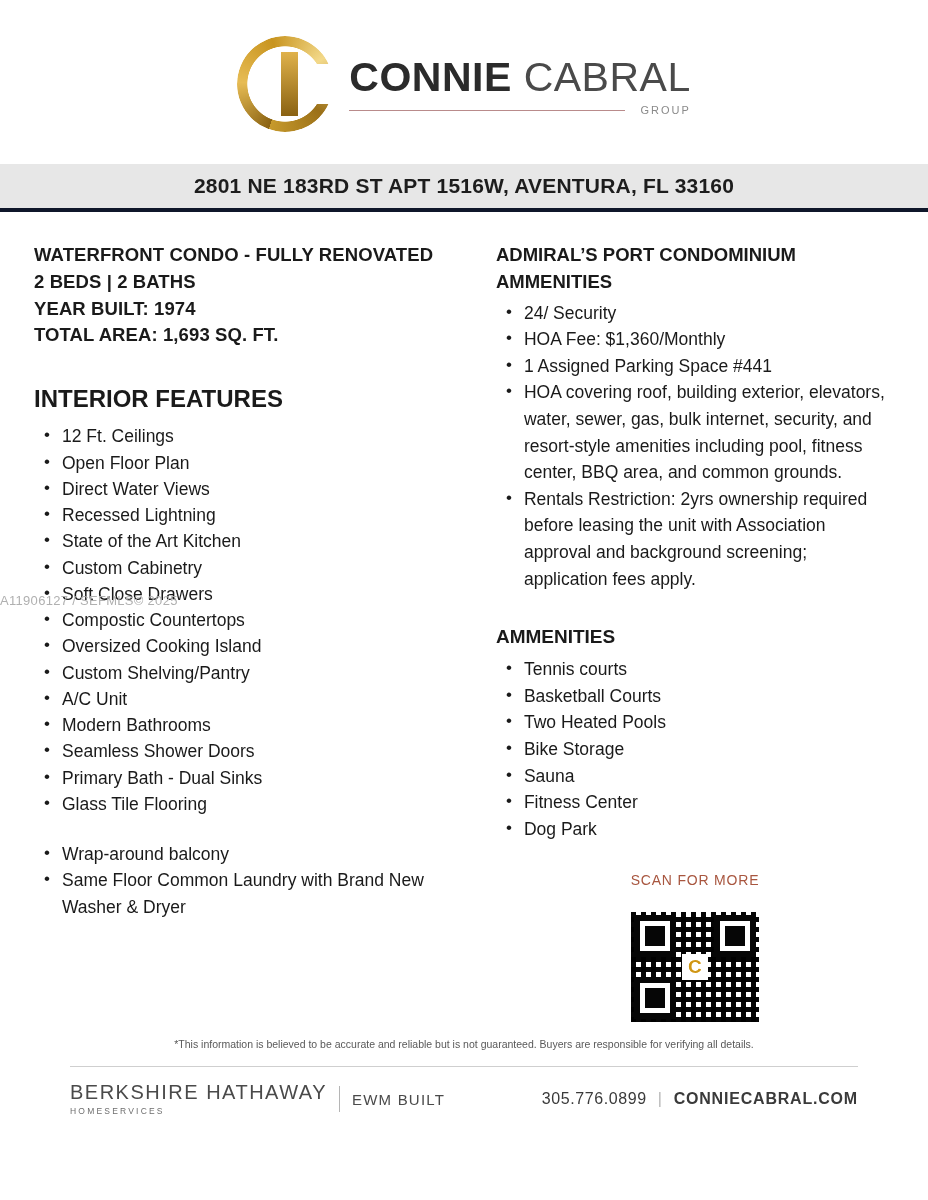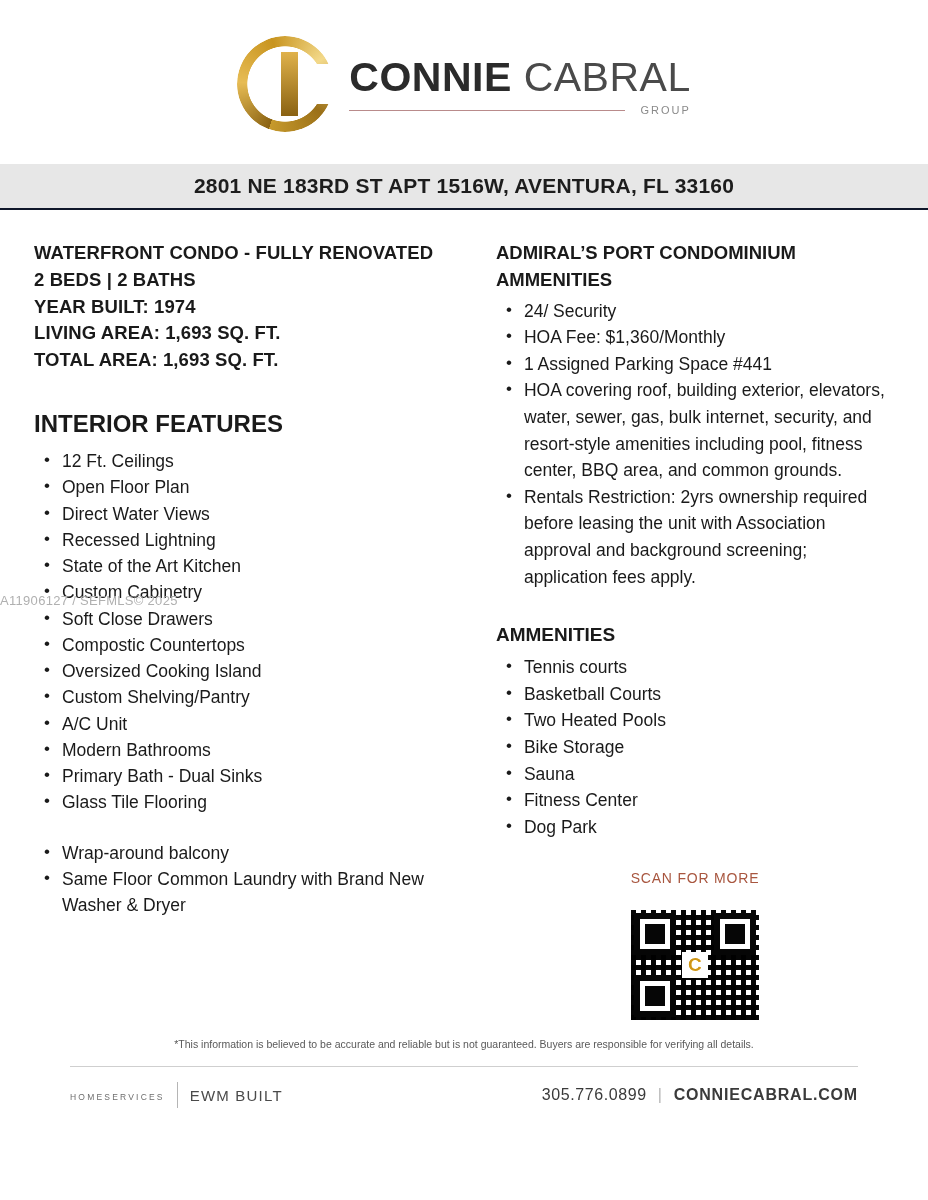--- a/index.html
+++ b/index.html
@@ -90,21 +90,21 @@
   }
 
   
   .address-band {
     margin-top: 32px;
     background: #e7e7e7;
     height: 44px;
     display: flex;
     align-items: center;
     justify-content: center;
-    border-bottom: 2px solid #0f172a;
+    border-bottom: 4px solid #0f172a;
   }
   .address-band .addr {
     font-size: 21px;
     font-weight: 700;
     letter-spacing: 0.2px;
     color: #1d1d1d;
   }
 
   
   .columns {
@@ -310,39 +310,39 @@
   <div class="addr">2801 NE 183RD ST APT 1516W, AVENTURA, FL 33160</div>
 </div>
 
 <div class="columns">
 
   <div class="col-left">
     <div class="head-block">
       <div>WATERFRONT CONDO - FULLY RENOVATED</div>
       <div>2 BEDS | 2 BATHS</div>
       <div>YEAR BUILT: 1974</div>
-      <div>LIVING AREA: 1,693 SQ. FT.</div>
       <div>TOTAL AREA: 1,693 SQ. FT.</div>
     </div>
 
     <div class="section-title">INTERIOR FEATURES</div>
 
     <ul class="feat tight">
       <li>12 Ft. Ceilings</li>
       <li>Open Floor Plan</li>
       <li>Direct Water Views</li>
       <li>Recessed Lightning</li>
       <li>State of the Art Kitchen</li>
       <li>Custom Cabinetry</li>
       <li>Soft Close Drawers</li>
       <li>Compostic Countertops</li>
       <li>Oversized Cooking Island</li>
       <li>Custom Shelving/Pantry</li>
       <li>A/C Unit</li>
       <li>Modern Bathrooms</li>
+      <li>Seamless Shower Doors</li>
       <li>Primary Bath - Dual Sinks</li>
       <li>Glass Tile Flooring</li>
       <li class="spacer-top">Wrap-around balcony</li>
       <li>Same Floor Common Laundry with Brand New Washer &amp; Dryer</li>
     </ul>
   </div>
 
   <div class="col-right">
     <div class="right-head">
       <div>ADMIRAL’S PORT CONDOMINIUM</div>
@@ -382,20 +382,21 @@
 </div>
 
 <div class="watermark">A11906127 / SEFMLS© 2025</div>
 
 <div class="disclaimer">*This information is believed to be accurate and reliable but is not guaranteed. Buyers are responsible for verifying all details.</div>
 <div class="footer-rule"></div>
 
 <div class="footer">
   <div class="bh">
     <div>
+      <div class="bh-main">BERKSHIRE HATHAWAY</div>
       <div class="bh-sub">HOMESERVICES</div>
     </div>
     <div class="bh-div"></div>
     <div class="bh-ewm">EWM BUILT</div>
   </div>
   <div class="contact">
     <span>305.776.0899</span>
     <span class="sep">|</span>
     <span class="site">CONNIECABRAL.COM</span>
   </div>

